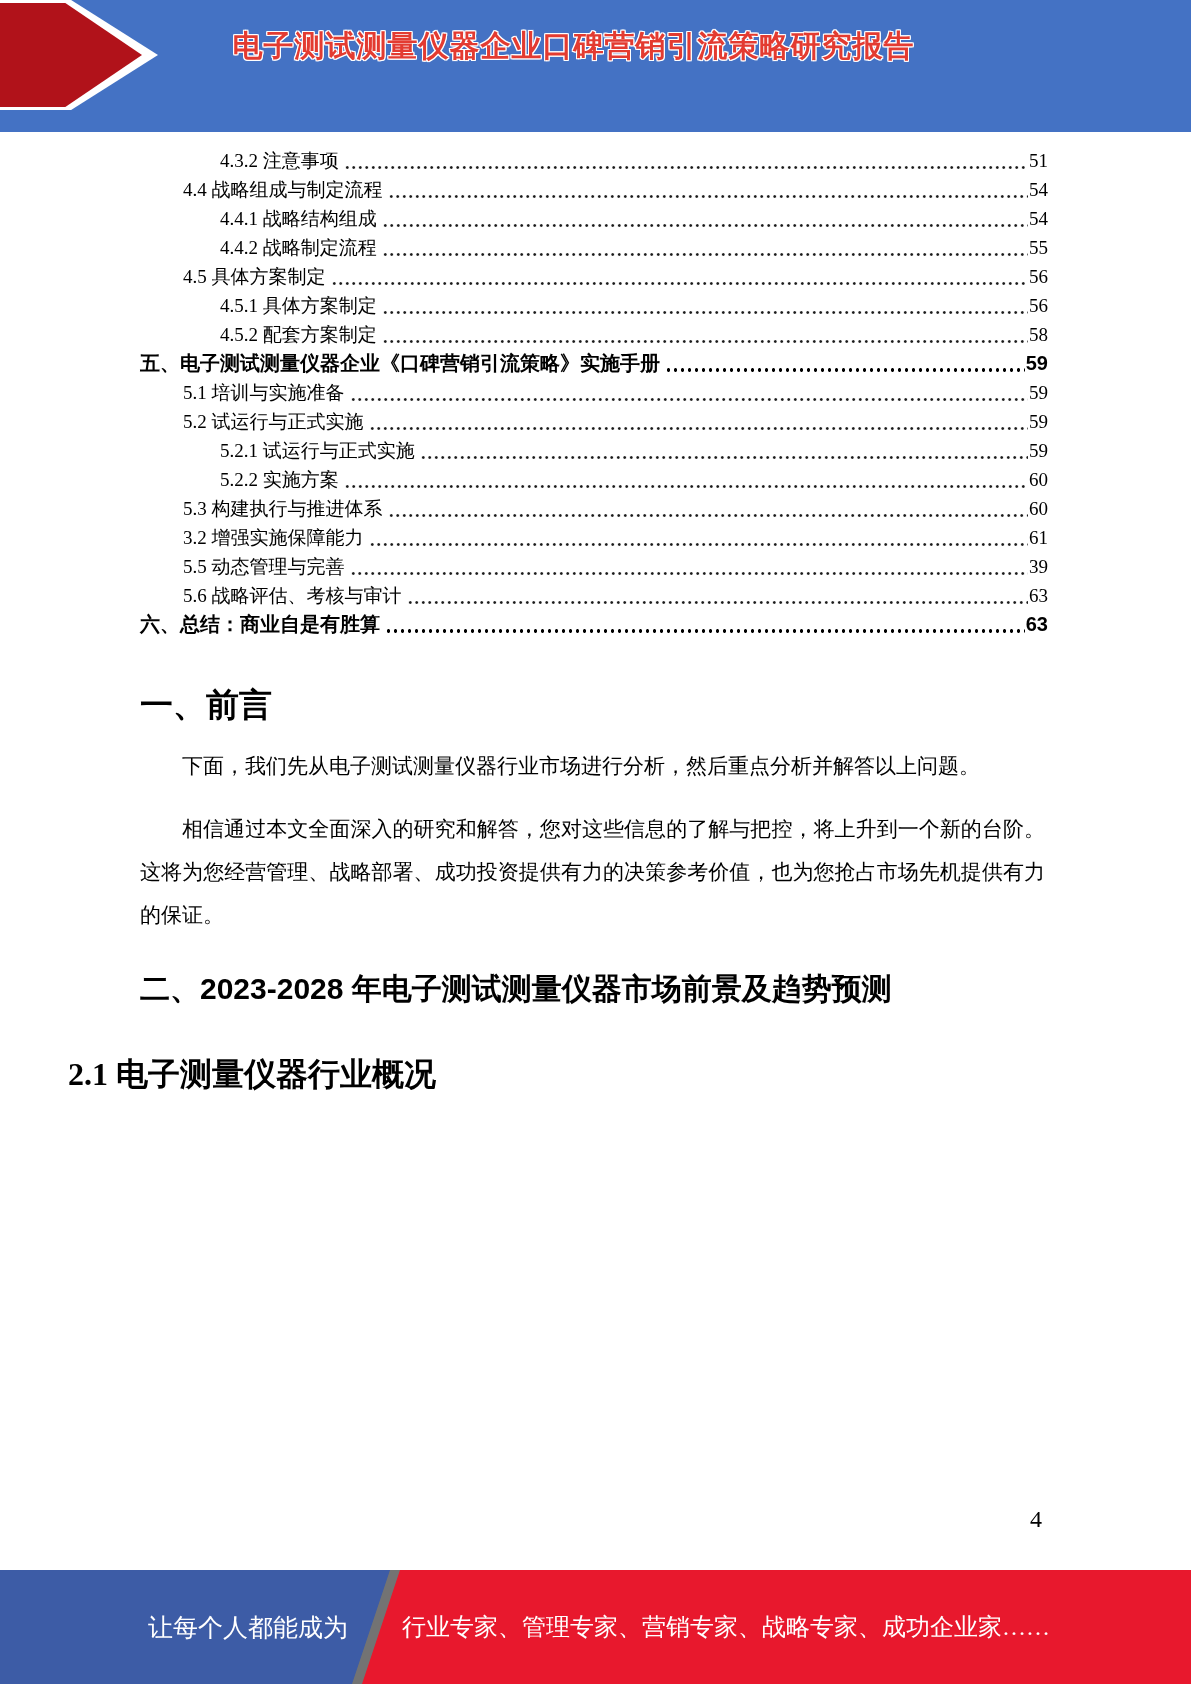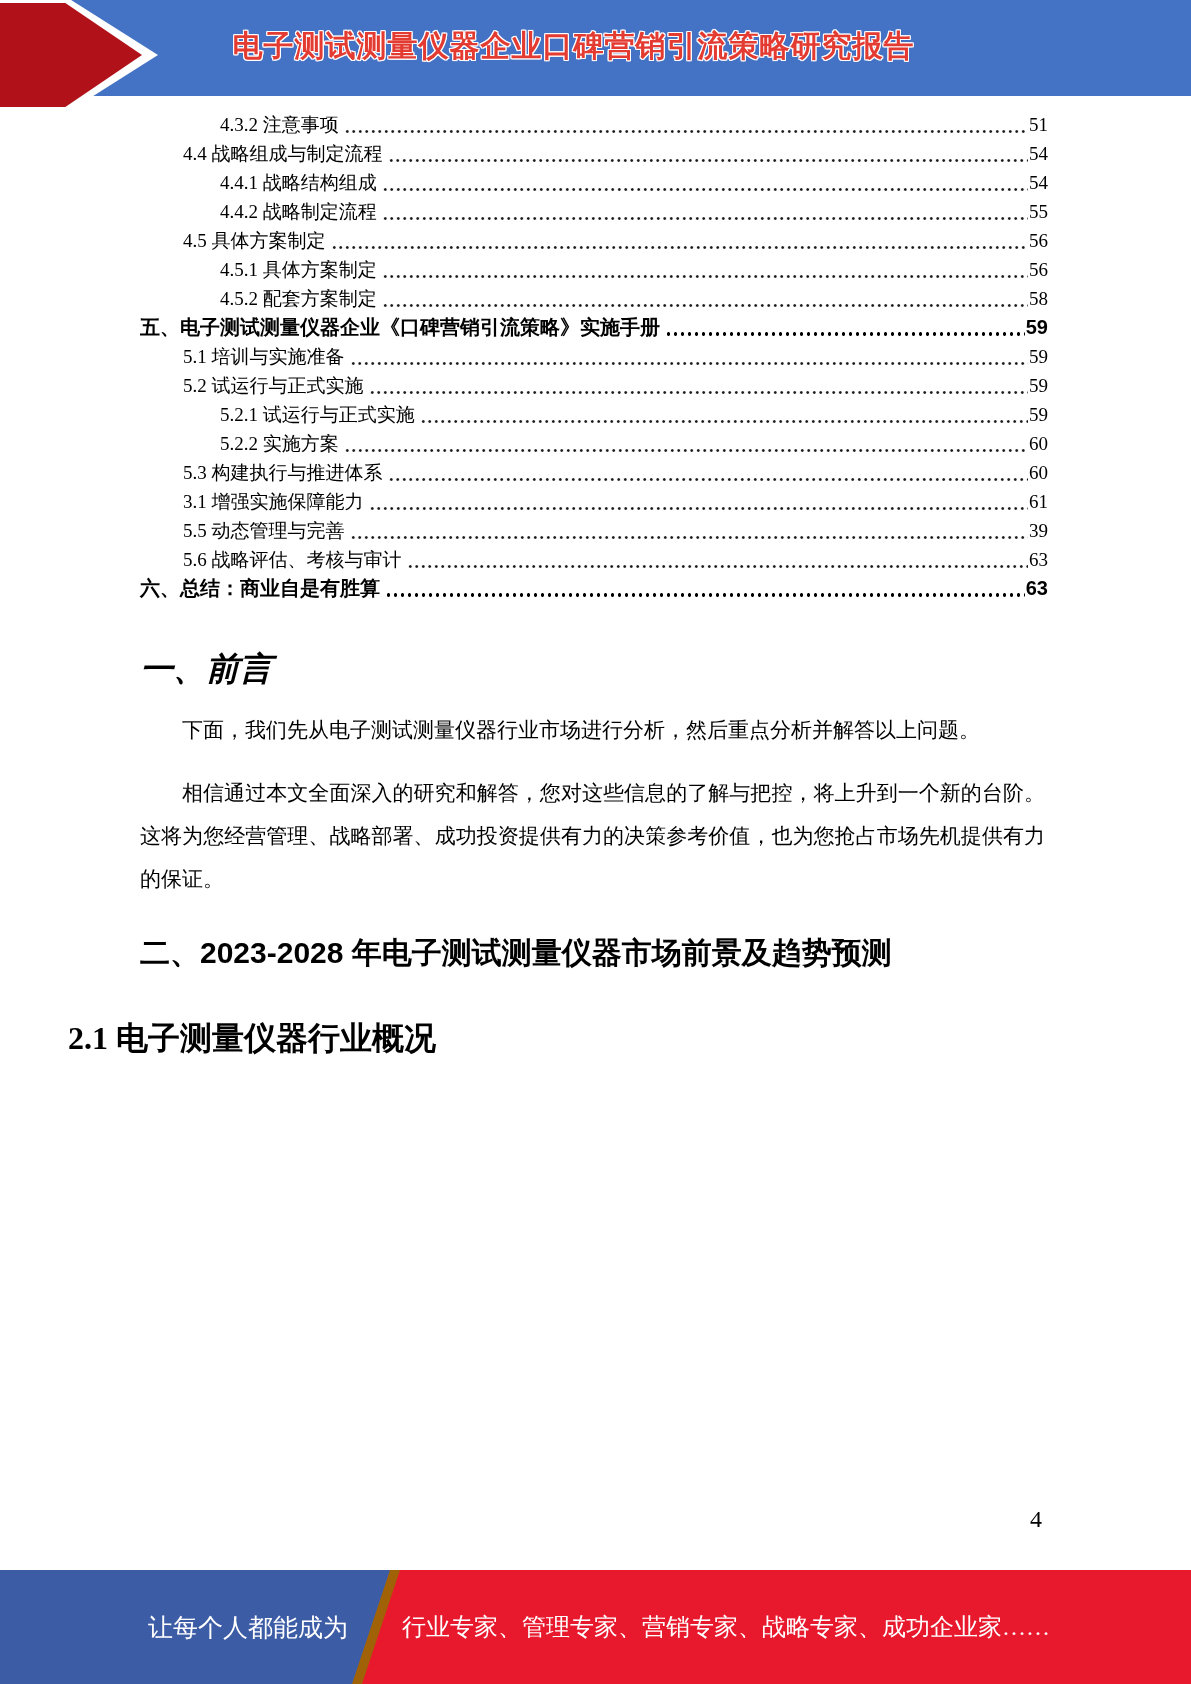--- a/index.html
+++ b/index.html
@@ -3,21 +3,21 @@
 <meta charset="utf-8">
 <style>
   html,body { margin:0; padding:0; background:#e9e9e9; }
   .page {
     position:relative; width:1191px; height:1684px; margin:0 auto;
     background:#ffffff; overflow:hidden;
     font-family:"Liberation Serif","DejaVu Serif",serif; color:#000;
   }
 
   
-  .header { position:relative; height:96px; background:var(--header_blue,#4472c4); }
+  .header { position:relative; height:132px; background:var(--header_blue,#4472c4); }
   .header-arrow { position:absolute; left:0; top:0; width:158px; height:110px; }
   .header-arrow .arrow-white {
     position:absolute; left:0; top:0; width:158px; height:110px; background:#fff;
     clip-path:polygon(0 0, 45% 0, 100% 50%, 45% 100%, 0 100%);
   }
   .header-arrow .arrow-red {
     position:absolute; left:0; top:3px; width:142px; height:104px;
     background:var(--arrow_red,#b1121a);
     clip-path:polygon(0 0, 46% 0, 100% 50%, 46% 100%, 0 100%);
   }
@@ -49,41 +49,41 @@
     height:6px;
     background-image:radial-gradient(circle, #000 1.7px, transparent 1.9px);
     background-size:7px 6px;
   }
   .toc-page { white-space:nowrap; }
 
   
   .h1 {
     margin:46px 0 0 140px;
     font-family:"Liberation Sans","DejaVu Sans",sans-serif;
-    font-weight:bold; font-size:33px; line-height:40px;font-style:italic;
+    font-weight:bold; font-size:33px; line-height:40px;
   }
   .body-text { margin:0 0 0 140px; width:905px; font-size:21px; line-height:43px;
                text-align:justify; }
   .body-text p { margin:20px 0 0 0; text-indent:2em; }
   .body-text p.first { margin-top:40px; }
   .h2 {
     margin:34px 0 0 140px;
     font-family:"Liberation Sans","DejaVu Sans",sans-serif;
     font-weight:bold; font-size:30px; line-height:36px; white-space:nowrap;
   }
   .h3 {
     margin:52px 0 0 68px;
     font-family:Liberation Serif, serif;
     font-weight:bold; font-size:32px; line-height:30px;
   }
 
   .page-num { position:absolute; left:1030px; top:1506px; font-size:24px; }
 
   
-  .footer { position:absolute; left:0; bottom:0; width:1191px; height:114px; background:#a16207;margin-top:33px; }
+  .footer { position:absolute; left:0; bottom:0; width:1191px; height:114px; background:#737373;margin-top:33px; }
   .footer-blue {
     position:absolute; left:0; top:0; width:100%; height:100%;
     background:var(--footer_blue,#3d5ca6);
     clip-path:polygon(0 0, 390px 0, 352px 100%, 0 100%);
   }
   .footer-red {
     position:absolute; left:0; top:0; width:100%; height:100%;
     background:var(--footer_red,#e8182d);
     clip-path:polygon(400px 0, 100% 0, 100% 100%, 362px 100%);
   }
@@ -169,21 +169,21 @@
       <span class="toc-label">5.2.2 实施方案</span>
       <span class="toc-leader"></span>
       <span class="toc-page">60</span>
     </div>
       <div class="toc-row lvl-2">
       <span class="toc-label">5.3 构建执行与推进体系</span>
       <span class="toc-leader"></span>
       <span class="toc-page">60</span>
     </div>
       <div class="toc-row lvl-2">
-      <span class="toc-label">3.1 增强实施保障能力</span>
+      <span class="toc-label">3.2 增强实施保障能力</span>
       <span class="toc-leader"></span>
       <span class="toc-page">61</span>
     </div>
       <div class="toc-row lvl-2">
       <span class="toc-label">5.5 动态管理与完善</span>
       <span class="toc-leader"></span>
       <span class="toc-page">39</span>
     </div>
       <div class="toc-row lvl-2">
       <span class="toc-label">5.6 战略评估、考核与审计</span>

